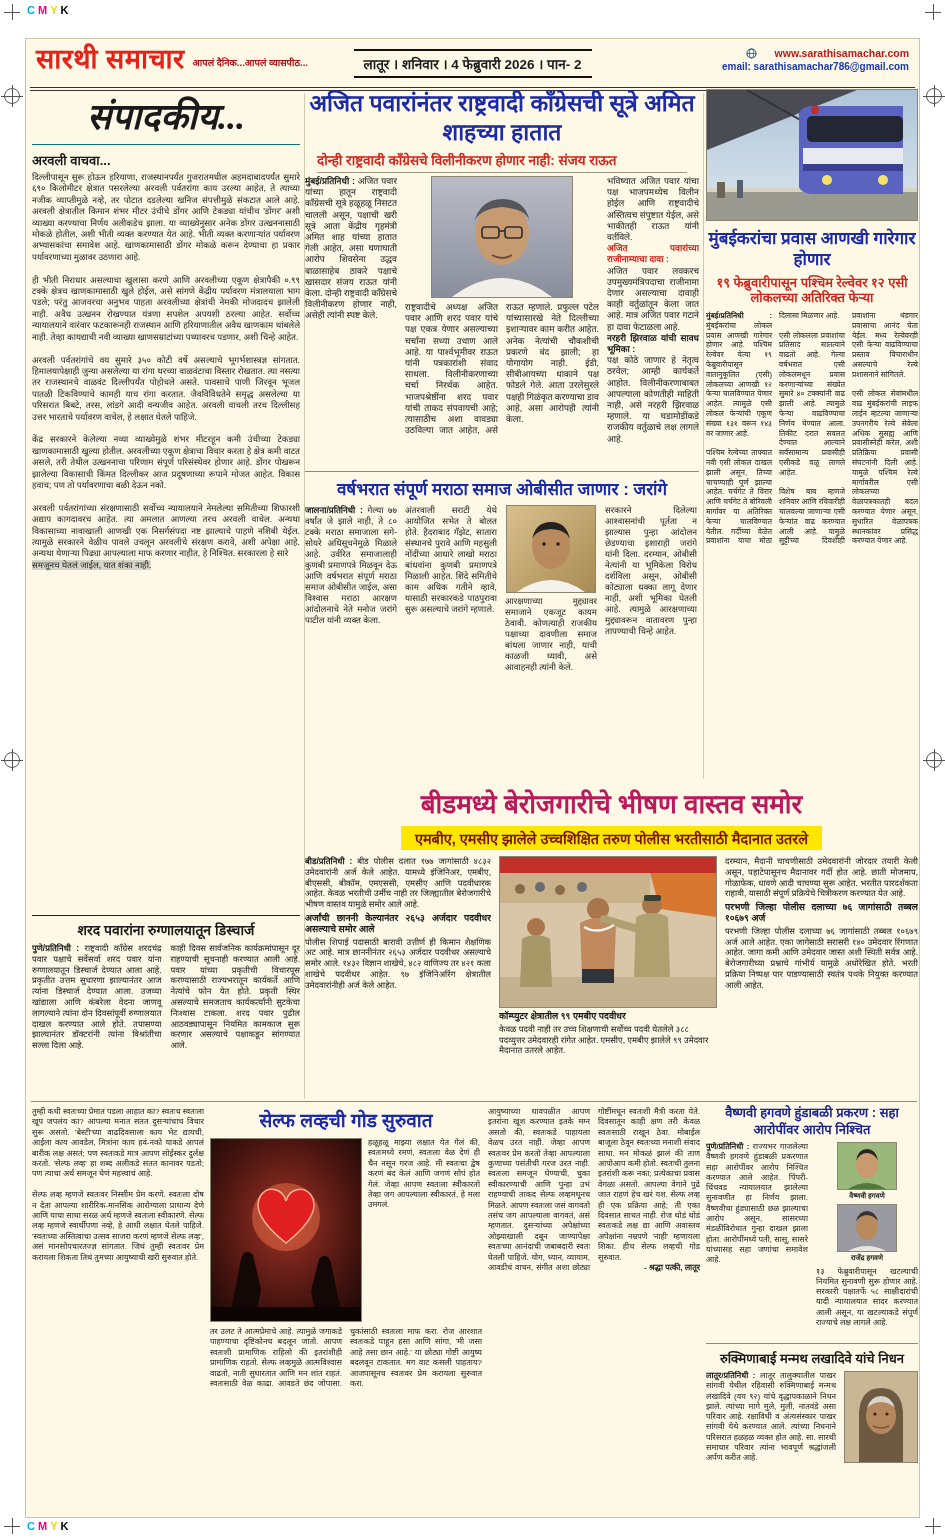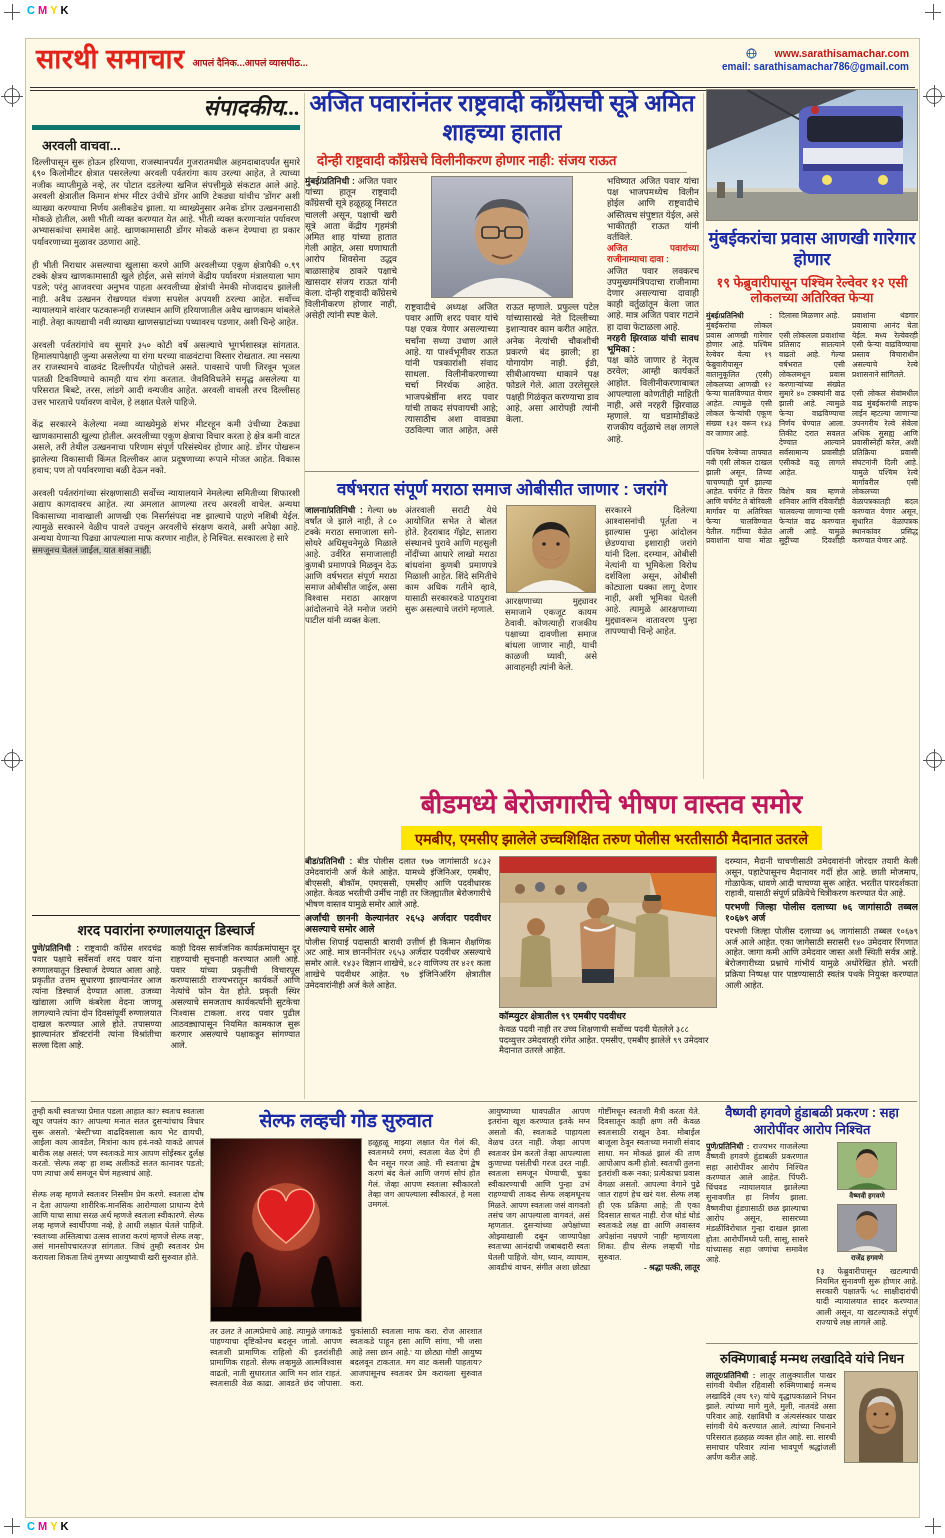--- a/index.html
+++ b/index.html
@@ -39,22 +39,22 @@
 
   
   .jtext{white-space:pre-line;text-align:justify;overflow:hidden;}
   .dl{font-weight:bold;}
   .blue-head{color:#1b2aa6;font-weight:800;text-align:center;}
   .red-sub{color:#d2261c;font-weight:bold;}
 
   
   .editorial{position:absolute;left:6px;top:52px;width:268px;height:820px;overflow:hidden;}
   .edit-script{font-family:"Liberation Serif","DejaVu Serif",serif;font-style:italic;font-weight:bold;
-               font-size:22px;text-align:right;padding-bottom:4px;border-bottom:5px solid #0f766e;}
-  .edit-title{font-weight:bold;font-size:13px;margin:6px 10px 3px;}
+               font-size:36px;text-align:center;padding-bottom:4px;border-bottom:1px solid #0f766e;}
+  .edit-title{font-weight:bold;font-size:13px;margin:6px 0 3px;}
   .edit-body{font-size:8.6px;line-height:11.4px;height:718px;}
   .edit-close{display:inline;background:#d7d5c8;}
 
   
   .pawar{position:absolute;left:6px;top:876px;width:268px;height:184px;border-top:1.5px solid #222;padding-top:4px;overflow:hidden;}
   .pawar-head{font-weight:800;font-size:14px;text-align:center;margin-bottom:4px;}
   .pawar-body{font-size:8.4px;line-height:10.8px;column-count:2;column-gap:9px;height:150px;}
 
   
   .lead{position:absolute;left:279px;top:50px;width:394px;height:374px;overflow:hidden;}
@@ -143,20 +143,21 @@
   <div class="regmark" style="left:4px;top:752px;"></div>
   <div class="regmark" style="left:926px;top:752px;"></div>
 
   <div class="paper">
 
     <div class="header">
       <div class="brand">
         <span class="brand-title">सारथी समाचार</span>
         <span class="brand-tag">आपलं दैनिक...आपलं व्यासपीठ...</span>
       </div>
+      <div class="datebar">लातूर । शनिवार । 4 फेब्रुवारी 2026 । पान- 2</div>
       <div class="contact">
         <div class="site">
           <svg width="11" height="11" viewBox="0 0 12 12">
             <circle cx="6" cy="6" r="5" fill="none" stroke="#1a5aa0" stroke-width="1.1"></circle>
             <ellipse cx="6" cy="6" rx="2.3" ry="5" fill="none" stroke="#1a5aa0" stroke-width="0.9"></ellipse>
             <line x1="1" y1="6" x2="11" y2="6" stroke="#1a5aa0" stroke-width="0.9"></line>
           </svg>
           <span>www.sarathisamachar.com</span>
         </div>
         <div class="email">email: sarathisamachar786@gmail.com</div>

